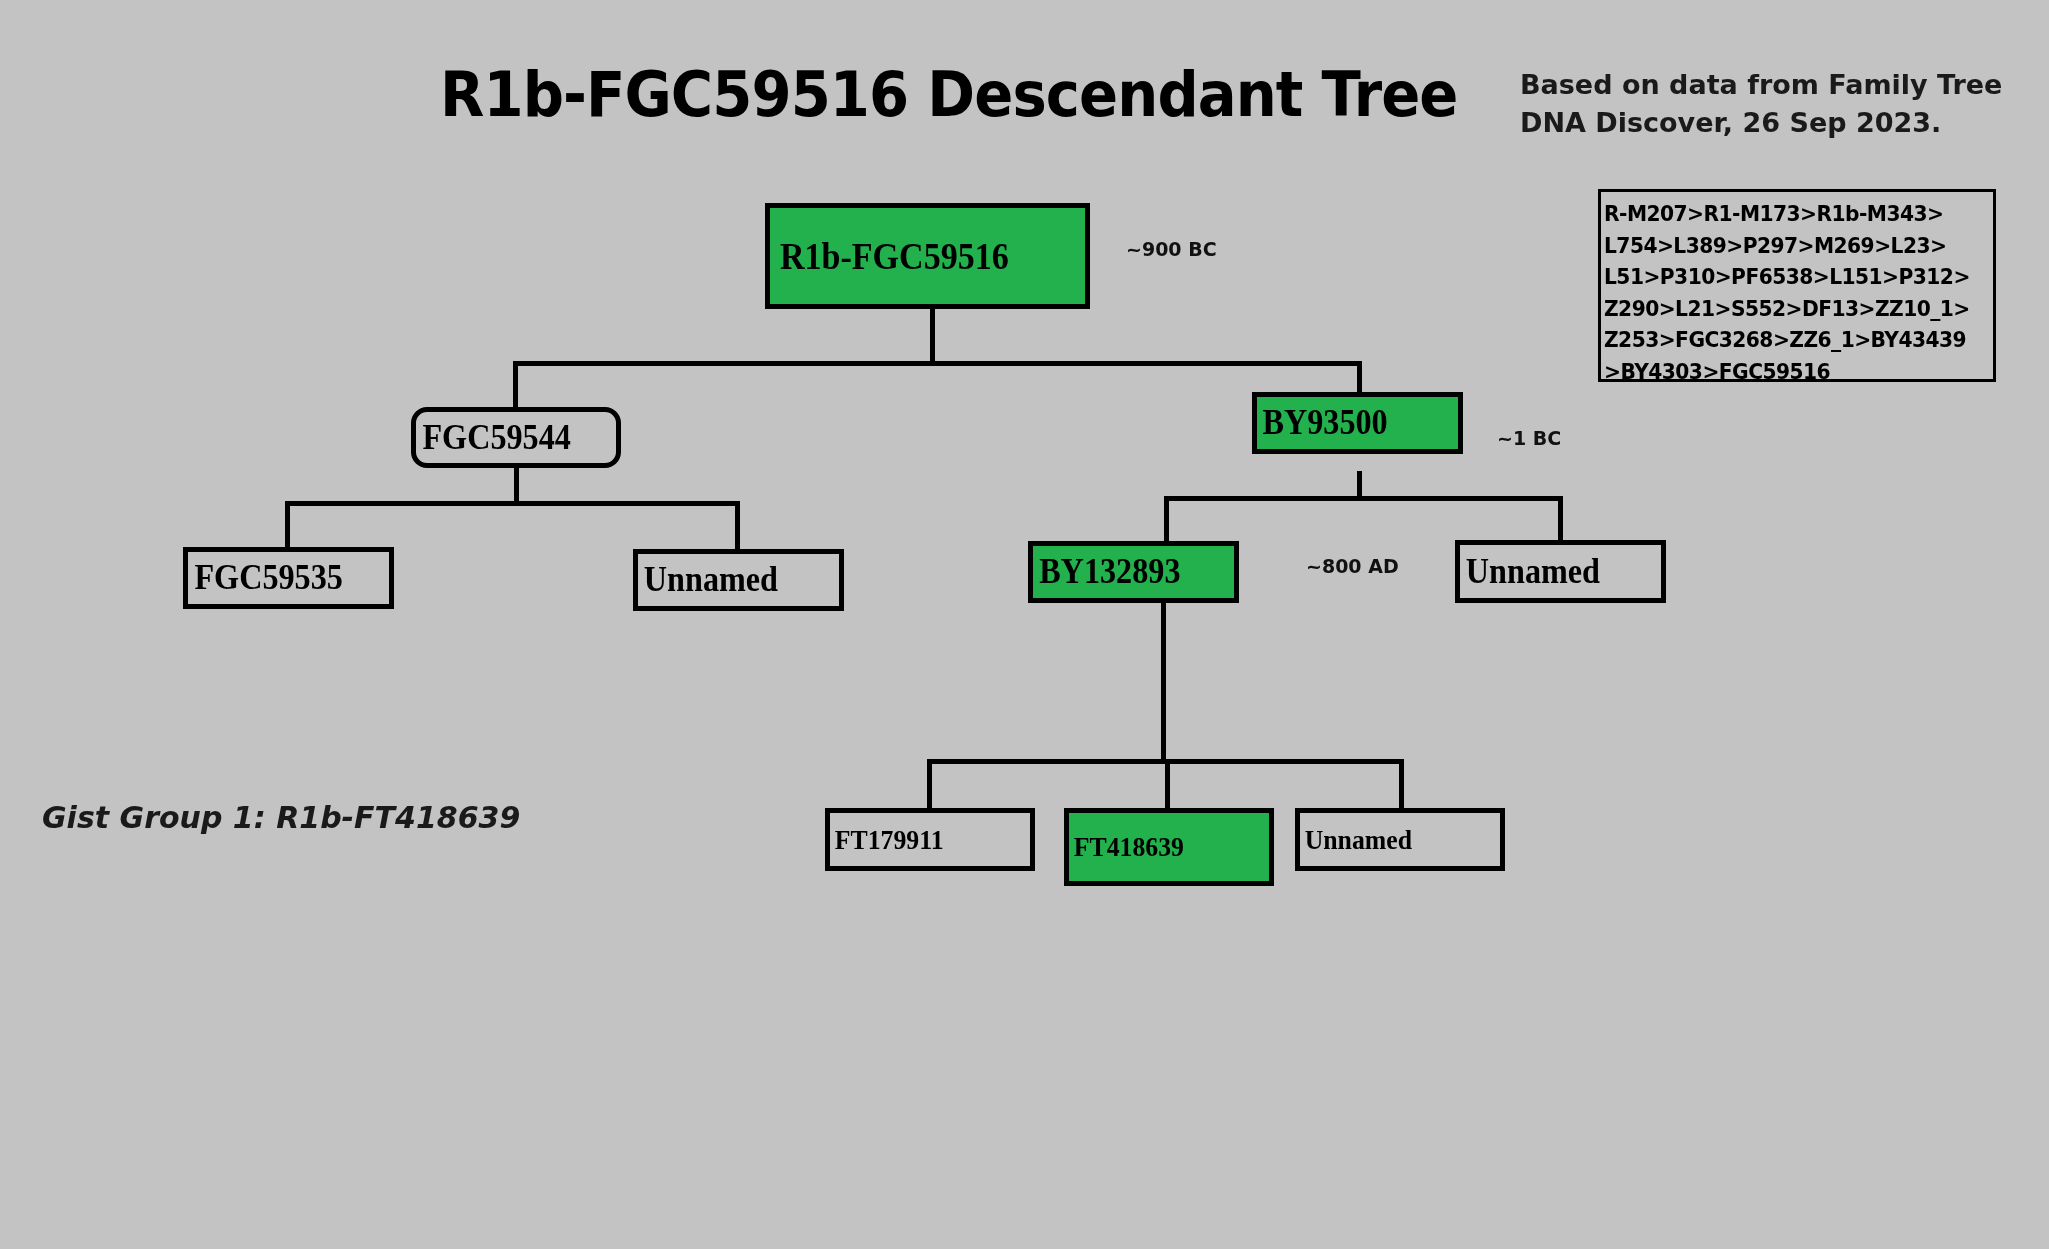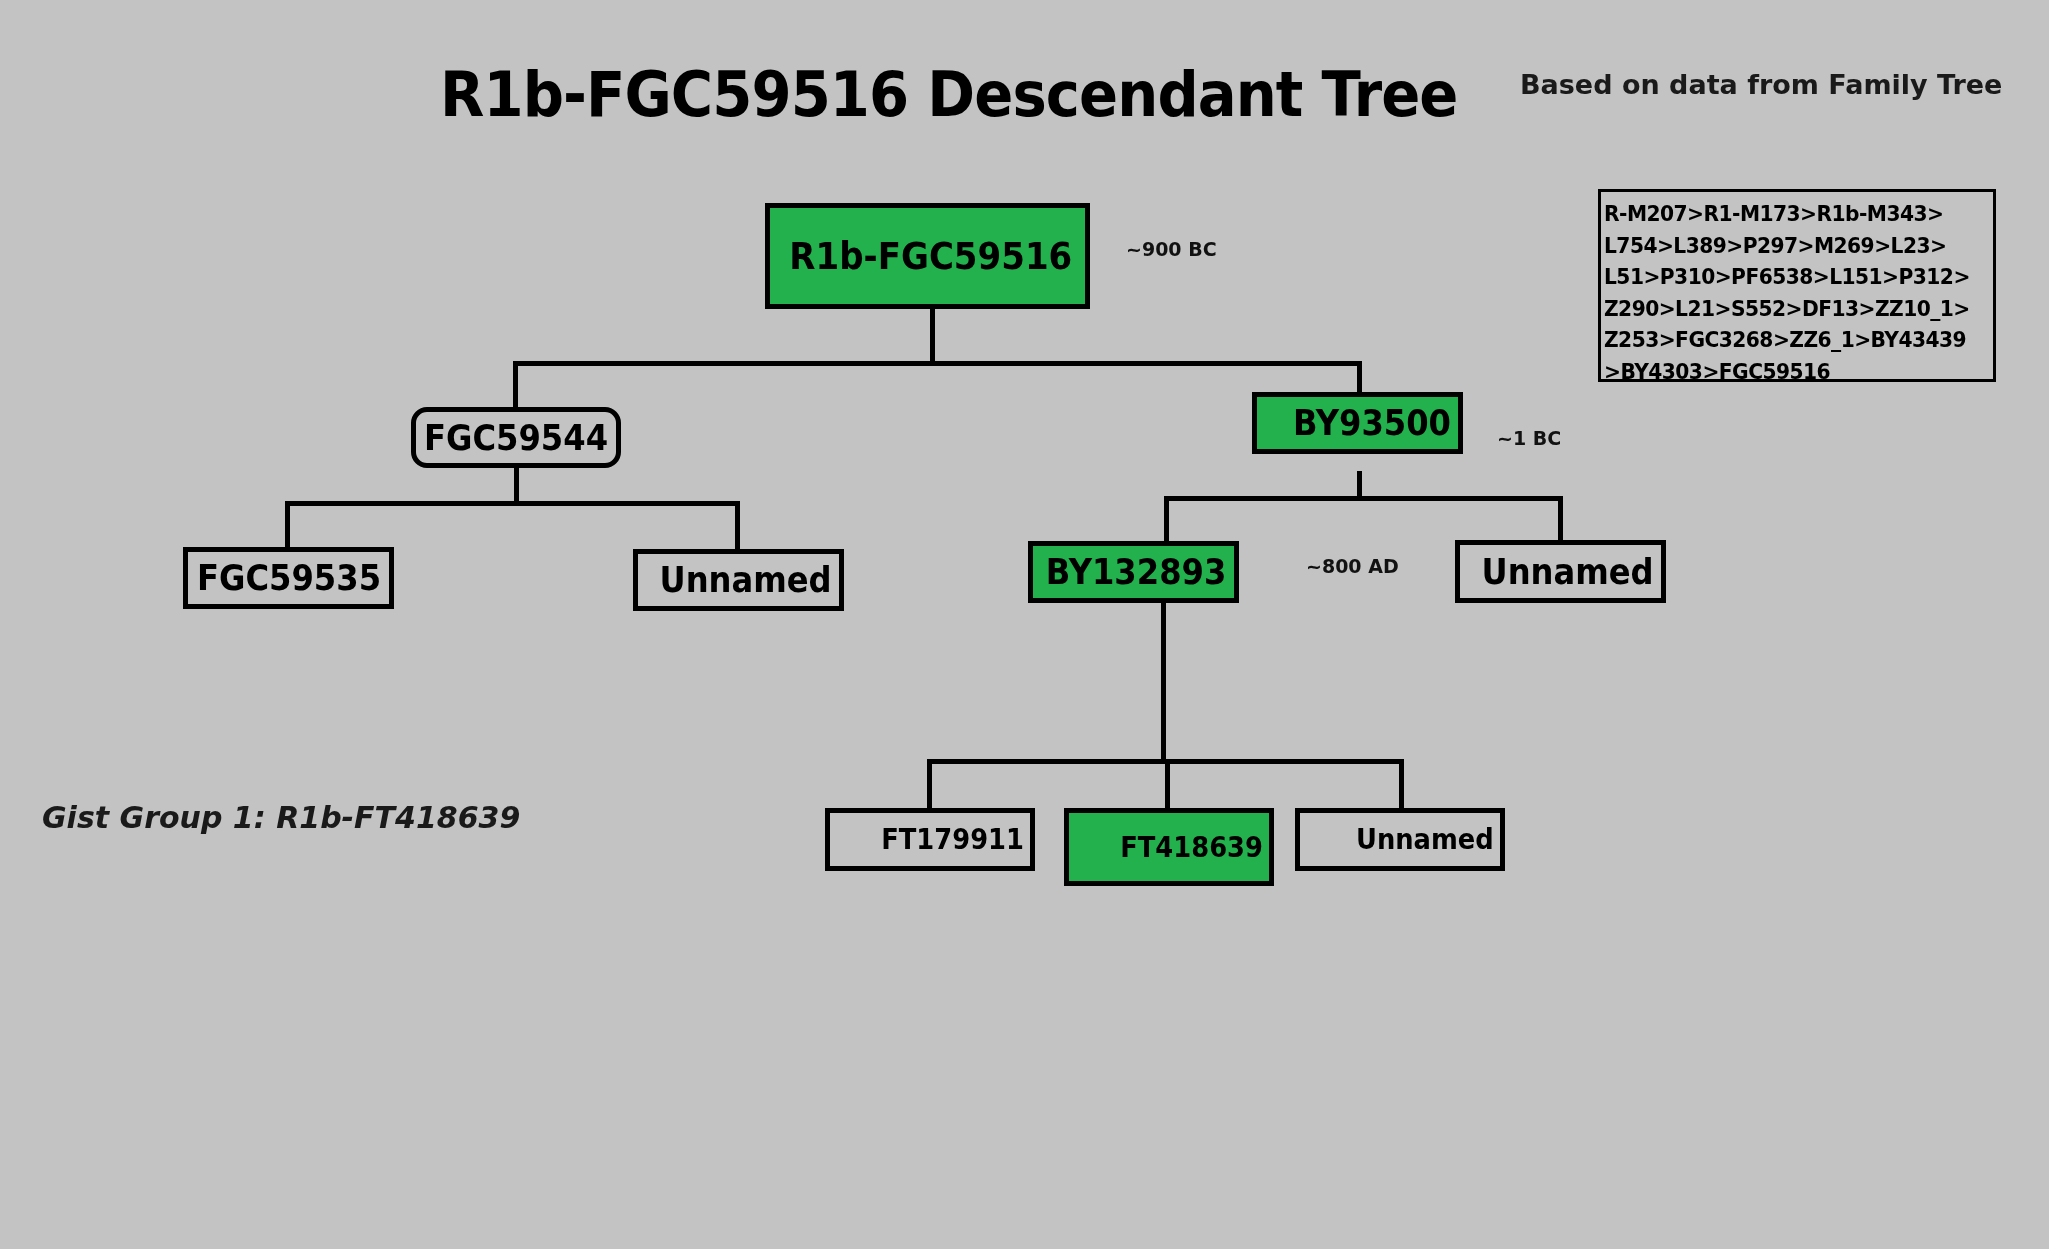--- a/index.html
+++ b/index.html
@@ -27,40 +27,41 @@
     padding: 6px 6px 0 3px;
   }
   #lineage div {
     font-size: 22px; font-weight: bold; line-height: 31.5px; color: #000;
     letter-spacing: -0.6px; white-space: nowrap;
     transform: scaleX(0.92); transform-origin: left center;
   }
   .node {
     position: absolute; box-sizing: border-box;
     border: 5px solid #000; background: #c3c3c3;
-    display: flex; align-items: center; justify-content: flex-end;
-    font-weight: bold; color: #000; white-space: nowrap;
+    display: flex; align-items: center; justify-content: flex-start;
+    font-weight: bold; color: #000; white-space: nowrap; font-family: Liberation Serif, serif;
   }
   .node.green { background: #22b14c; }
   .node span { display: inline-block; transform: scaleX(0.92); }
   .date {
     position: absolute; font-size: 19px; font-weight: bold; color: #111; white-space: nowrap; margin-left: 29px;
   }
   .line { position: absolute; background: #000; }
   #gist {
     left: 42px; top: 800px; font-size: 30px; font-weight: bold; color: #1a1a1a; white-space: nowrap; font-style: italic;
   }
 </style>
 </head>
 <body>
 
 <div id="title" class="abs">R1b-FGC59516 Descendant Tree</div>
 
 <div id="subtitle" class="abs">
   <div>Based on data from Family Tree</div>
+  <div>DNA Discover, 26 Sep 2023.</div>
 </div>
 
 <div id="lineage" class="abs">
   <div>R-M207&gt;R1-M173&gt;R1b-M343&gt;</div>
   <div>L754&gt;L389&gt;P297&gt;M269&gt;L23&gt;</div>
   <div>L51&gt;P310&gt;PF6538&gt;L151&gt;P312&gt;</div>
   <div>Z290&gt;L21&gt;S552&gt;DF13&gt;ZZ10_1&gt;</div>
   <div>Z253&gt;FGC3268&gt;ZZ6_1&gt;BY43439</div>
   <div>&gt;BY4303&gt;FGC59516</div>
 </div>

